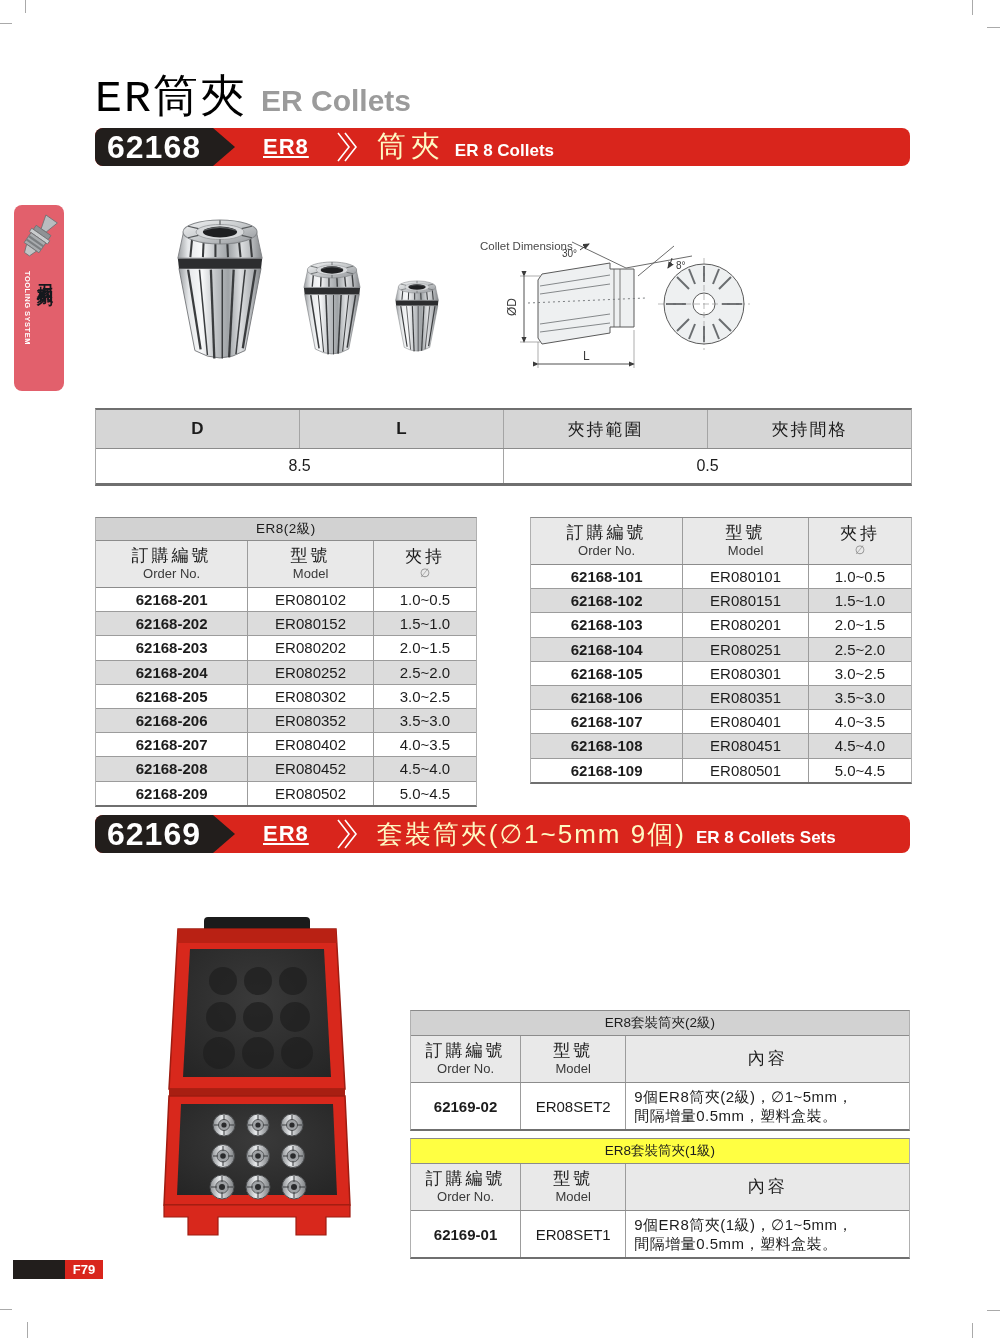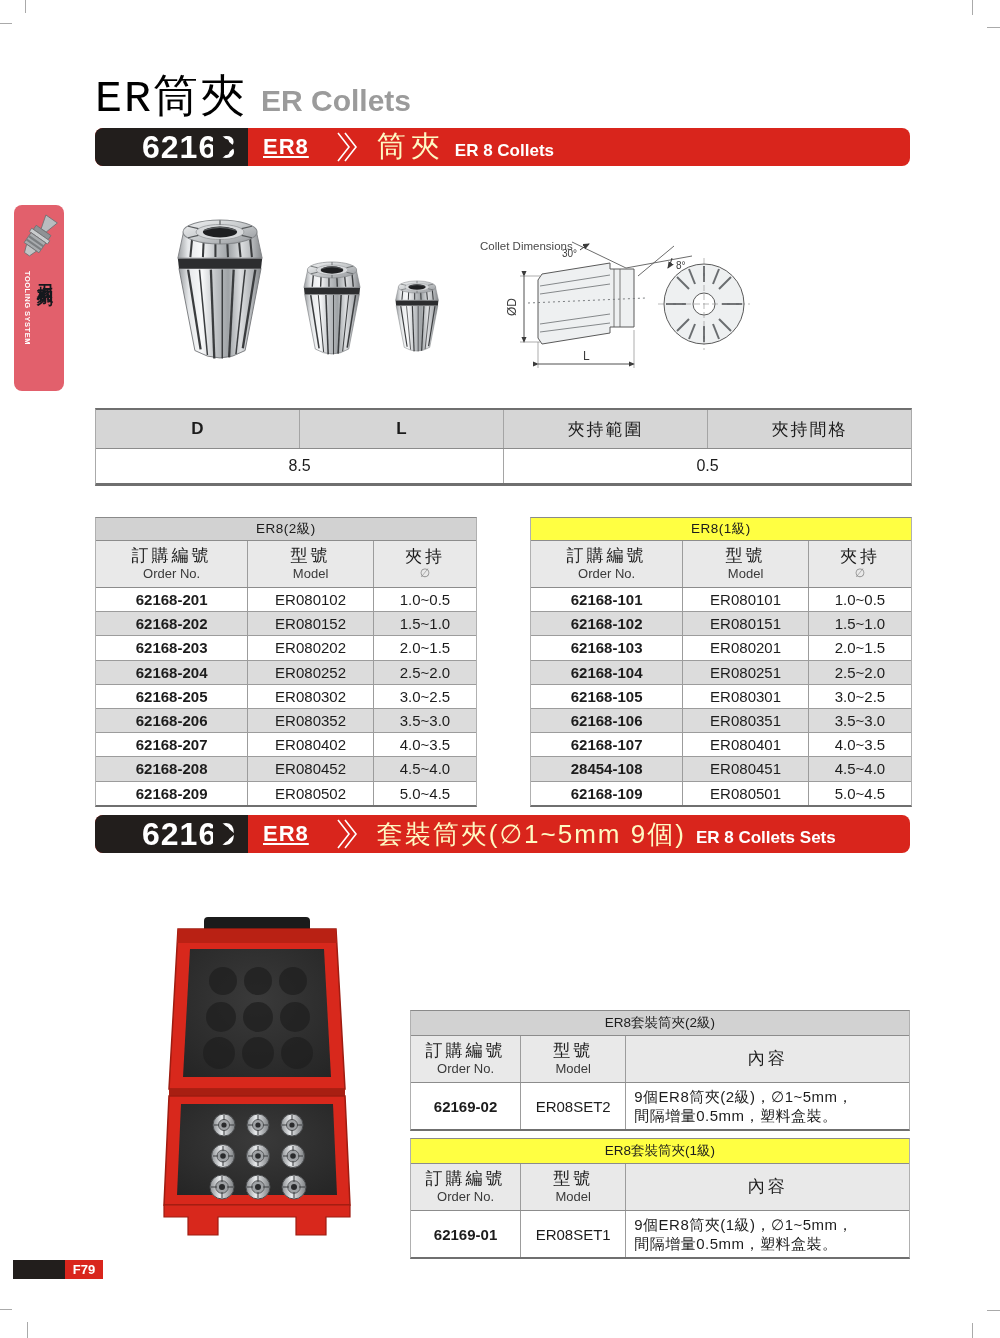--- a/index.html
+++ b/index.html
@@ -13,21 +13,21 @@
   
   .page-title{left:95px;top:66px;display:flex;align-items:baseline;gap:14px;}
   .title-cjk{font-size:45px;font-weight:500;letter-spacing:2px;color:#000000;font-family:Liberation Mono, monospace;}
   .title-en{font-size:30px;font-weight:bold;color:#9b9b9b;}
 
   
   .banner{height:38px;background:#d9251c;border-radius:8px;display:flex;align-items:center;}
   .banner .code-wrap{position:relative;height:38px;flex:0 0 140px;}
   .banner .code-box{position:absolute;left:0;top:0;width:118px;height:38px;background:#221e1c;
     border-radius:8px 0 0 8px;display:flex;align-items:center;justify-content:center;
-    color:#fff;font-size:32px;font-weight:bold;letter-spacing:1px;padding-left:35px;}
+    color:#fff;font-size:32px;font-weight:bold;letter-spacing:1px;}
   .banner .code-arrow{position:absolute;left:118px;top:0;width:0;height:0;
     border-top:19px solid transparent;border-bottom:19px solid transparent;border-left:22px solid #221e1c;}
   .banner .size{color:#fff;font-size:22px;font-weight:bold;margin-left:28px;letter-spacing:1px;text-decoration:underline;}
   .banner .chev{margin-left:26px;display:flex;align-items:center;}
   .banner .cjk{color:#fef9c3;font-size:29px;letter-spacing:5px;margin-left:18px;white-space:nowrap;}
   .banner .en{color:#fff;font-size:17px;font-weight:bold;margin-left:10px;align-self:flex-end;padding-bottom:5px;white-space:nowrap;}
 
   
   .side-tab{left:14px;top:205px;width:50px;height:186px;background:#e2606c;border-radius:8px;}
   .side-tab .tool{position:absolute;left:4px;top:8px;}
@@ -343,21 +343,20 @@
 
     <div class="trow">
       <div class="oc1">62168-209</div>
       <div class="oc2">ER080502</div>
       <div class="oc3">5.0~4.5</div>
     </div>
   </div>
   </div>
 
   <div class="abs otable" style="left:530px;top:517px;">
-    <div class="otitle yellow">ER8(1級)</div>
     <div class="ohead">
       <div class="oc1">
           <span class="h-cjk">訂購編號</span>
           <span class="h-en">Order No.</span>
         </div>
       <div class="oc2">
           <span class="h-cjk">型號</span>
           <span class="h-en">Model</span>
         </div>
       <div class="oc3">
@@ -402,21 +401,21 @@
       <div class="oc3">3.5~3.0</div>
     </div>
 
     <div class="trow">
       <div class="oc1">62168-107</div>
       <div class="oc2">ER080401</div>
       <div class="oc3">4.0~3.5</div>
     </div>
 
     <div class="trow">
-      <div class="oc1">28454-108</div>
+      <div class="oc1">62168-108</div>
       <div class="oc2">ER080451</div>
       <div class="oc3">4.5~4.0</div>
     </div>
 
     <div class="trow">
       <div class="oc1">62168-109</div>
       <div class="oc2">ER080501</div>
       <div class="oc3">5.0~4.5</div>
     </div>
   </div>

